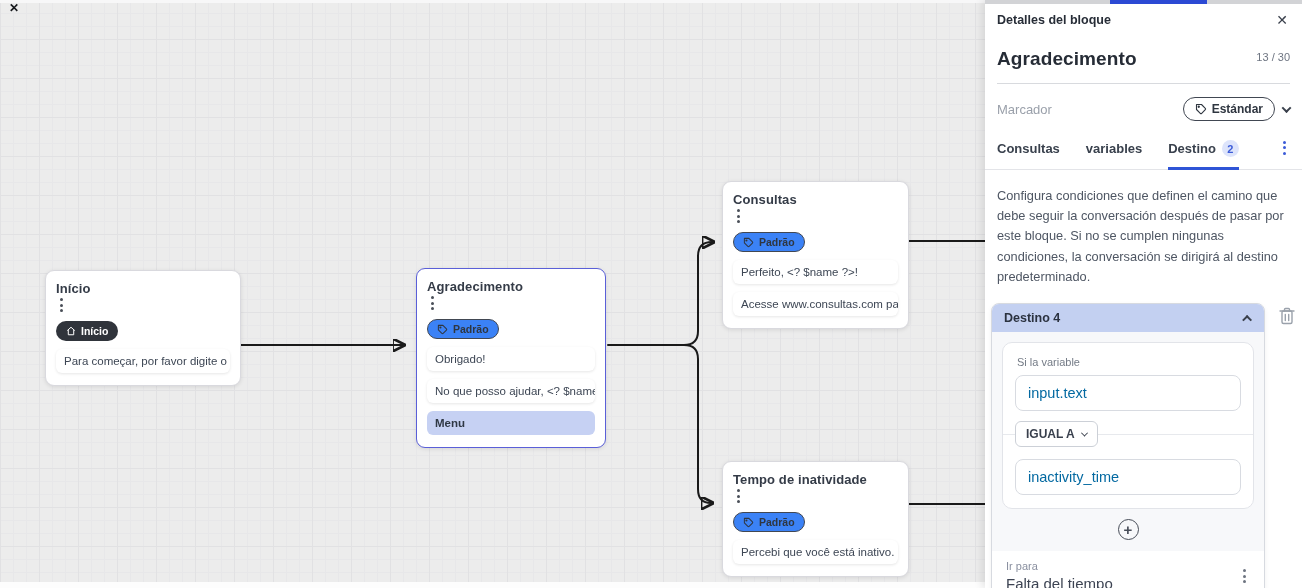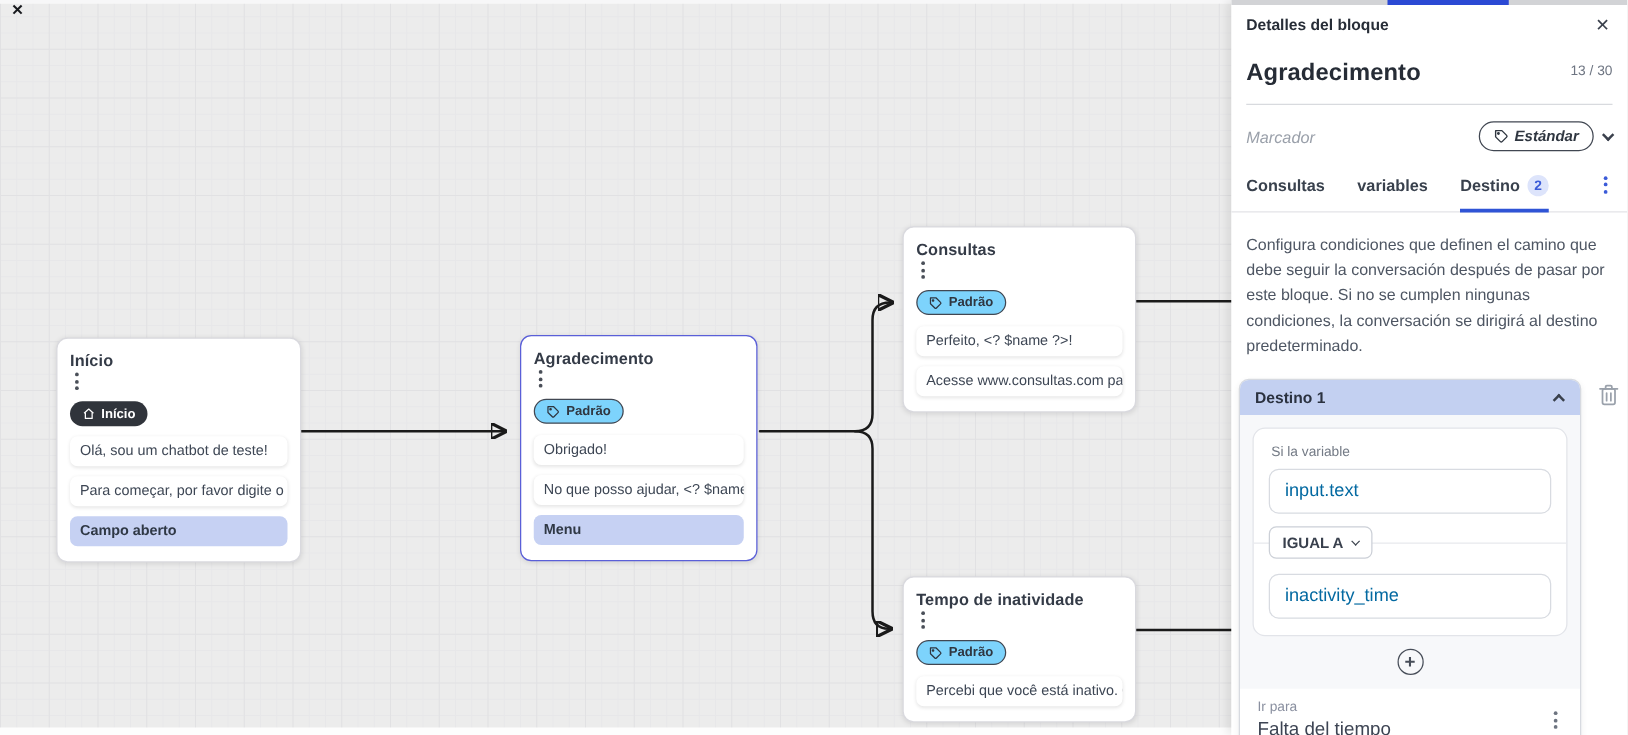--- a/index.html
+++ b/index.html
@@ -36,21 +36,21 @@
   .kebab i { width:3px; height:3px; border-radius:50%; background:#4a4f58; }
   .kebab.blue i { background:#3b5bd8; }
   .kebab.gray i { background:#6d7480; }
   .badge-dark {
     margin-top:7px; display:inline-flex; align-items:center; gap:5px;
     background:#30343b; color:#fff; font-size:10.5px; font-weight:700;
     border-radius:11px; padding:4px 10px;
   }
   .badge-tag {
     margin-top:7px; display:inline-flex; align-items:center; gap:5px;
-    background:#7dd3fc; color:#2f3640; font-size:10.5px; font-weight:700;
+    background:#3b82f6; color:#2f3640; font-size:10.5px; font-weight:700;
     border:1.4px solid #414752; border-radius:11px; padding:3px 9px;
   }
   .msg {
     margin-top:8px; background:#fff; border-radius:6px; padding:6px 8px;
     font-size:11.5px; color:#3d4654; box-shadow:0 1px 3px rgba(0,0,0,.10);
     white-space:nowrap; overflow:hidden;
   }
   .msg.hl { background:#c6d1f3; box-shadow:none; font-weight:700; color:#2f3845; }
 
   
@@ -61,21 +61,21 @@
   .p-strip { position:relative; height:4px; background:#d2d3d6; }
   .p-strip-active { position:absolute; left:125px; top:0; width:97px; height:4px; background:#2b49d4; }
   .p-head { display:flex; justify-content:space-between; align-items:center; padding:9px 14px 5px 12px; }
   .p-head-title { font-size:12.5px; font-weight:700; color:#272d37; }
   .p-close { font-size:14px; color:#3a404c; cursor:pointer; line-height:14px; }
   .p-titleblock { padding:16px 12px 0; }
   .p-titlerow { display:flex; justify-content:space-between; align-items:flex-start; }
   .p-blockname { font-size:19px; font-weight:700; color:#262c36; letter-spacing:.1px; }
   .p-counter { font-size:11px; color:#6e7582; margin-top:3px; }
   .p-divider { border-bottom:1px solid #d8dade; margin-top:13px; }
-  .p-marker { display:flex; justify-content:space-between; align-items:center; padding:13px 12px 2px;font-style:italic; }
+  .p-marker { display:flex; justify-content:space-between; align-items:center; padding:13px 12px 2px; }
   .p-marker-label { font-size:13px; color:#9aa0aa; }
   .p-marker-right { display:flex; align-items:center; gap:8px; }
   .pill-estandar {
     display:inline-flex; align-items:center; gap:5px; background:#fff; color:#2f3640;
     font-size:12px; font-weight:700; border:1.4px solid #414752; border-radius:13px; padding:4px 11px; cursor:pointer;
   }
   .chev { display:inline-block; width:7px; height:7px; border-right:2px solid #3a404c; border-bottom:2px solid #3a404c; }
   .chev.down { transform:rotate(45deg) translate(-1px,-1px); }
   .chev.up { transform:rotate(-135deg) translateY(-2px); }
   .chev.sm { width:5px; height:5px; border-width:1.8px; }
@@ -145,23 +145,21 @@
             <i></i>
           </span>
       </div>
       <span class="badge-dark">
         <svg viewBox="0 0 24 24" width="10" height="10" fill="none" stroke="#fff" stroke-width="2.4" stroke-linejoin="round">
             <path d="M3 11 12 3l9 8"></path>
             <path d="M5.5 9.5V21h13V9.5"></path>
           </svg>
         <span>Início</span>
       </span>
-      <div class="msg">Olá, sou um chatbot de teste!</div>
       <div class="msg">Para começar, por favor digite o ...</div>
-      <div class="msg hl">Campo aberto</div>
     </div>
 
     <div class="node selected" style="left:416px; top:268px; width:190px;">
       <div class="node-head">
         <span class="node-title">Agradecimento</span>
         <span class="kebab">
             <i></i>
             <i></i>
             <i></i>
           </span>
@@ -264,21 +262,21 @@
           <i></i>
           <i></i>
         </span>
     </div>
 
     <p class="p-desc">Configura condiciones que definen el camino que debe seguir la conversación después de pasar por este bloque. Si no se cumplen ningunas condiciones, la conversación se dirigirá al destino predeterminado.</p>
 
     <div class="dest-wrap">
       <div class="dest-card">
         <div class="dest-head">
-          <span class="dest-head-title">Destino 1</span>
+          <span class="dest-head-title">Destino 4</span>
           <span class="chev up"></span>
         </div>
 
         <div class="cond-card">
           <div class="cond-label">Si la variable</div>
           <input class="cond-input" type="text" value="input.text" style="">
           <div class="op-row">
             <span class="op-btn">
               <span>IGUAL A</span>
               <span class="chev down sm"></span>

